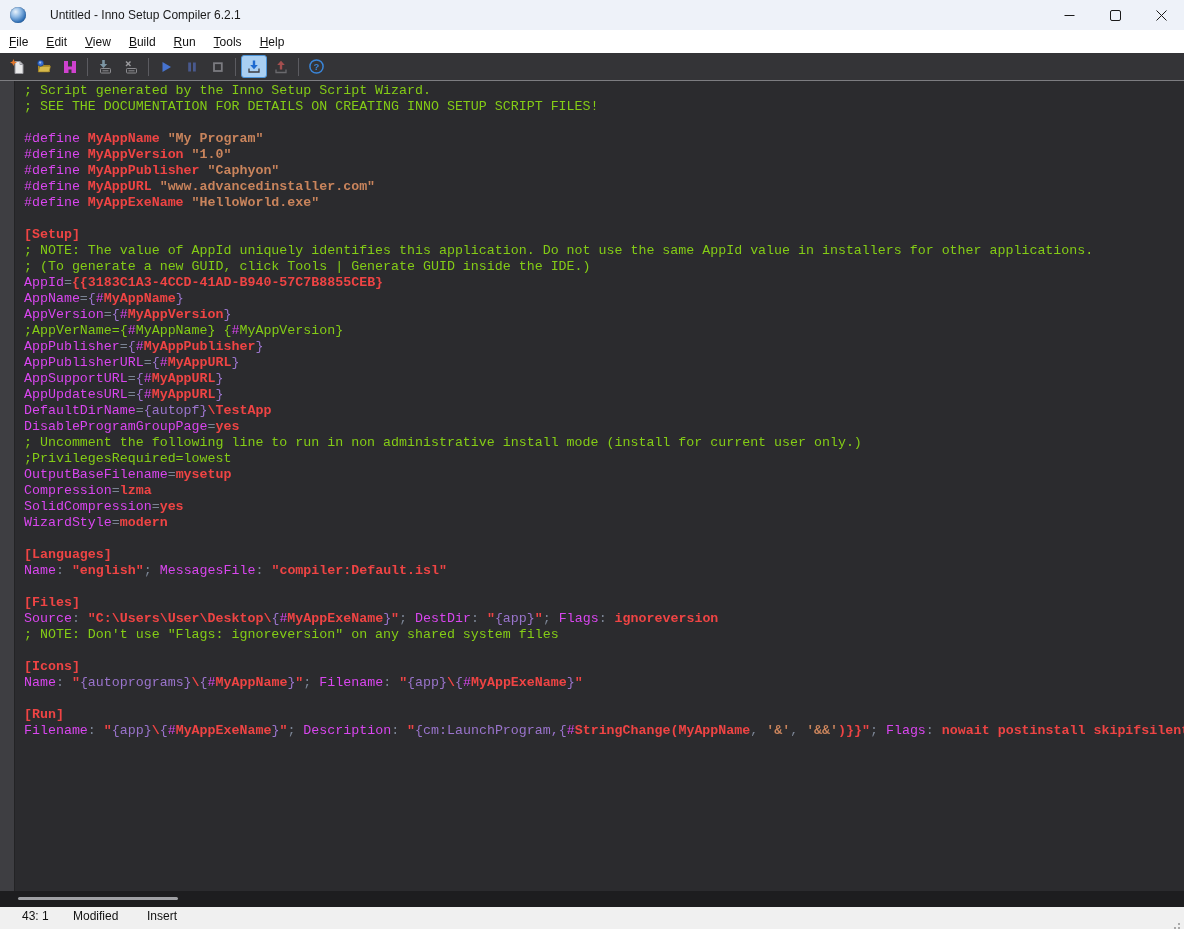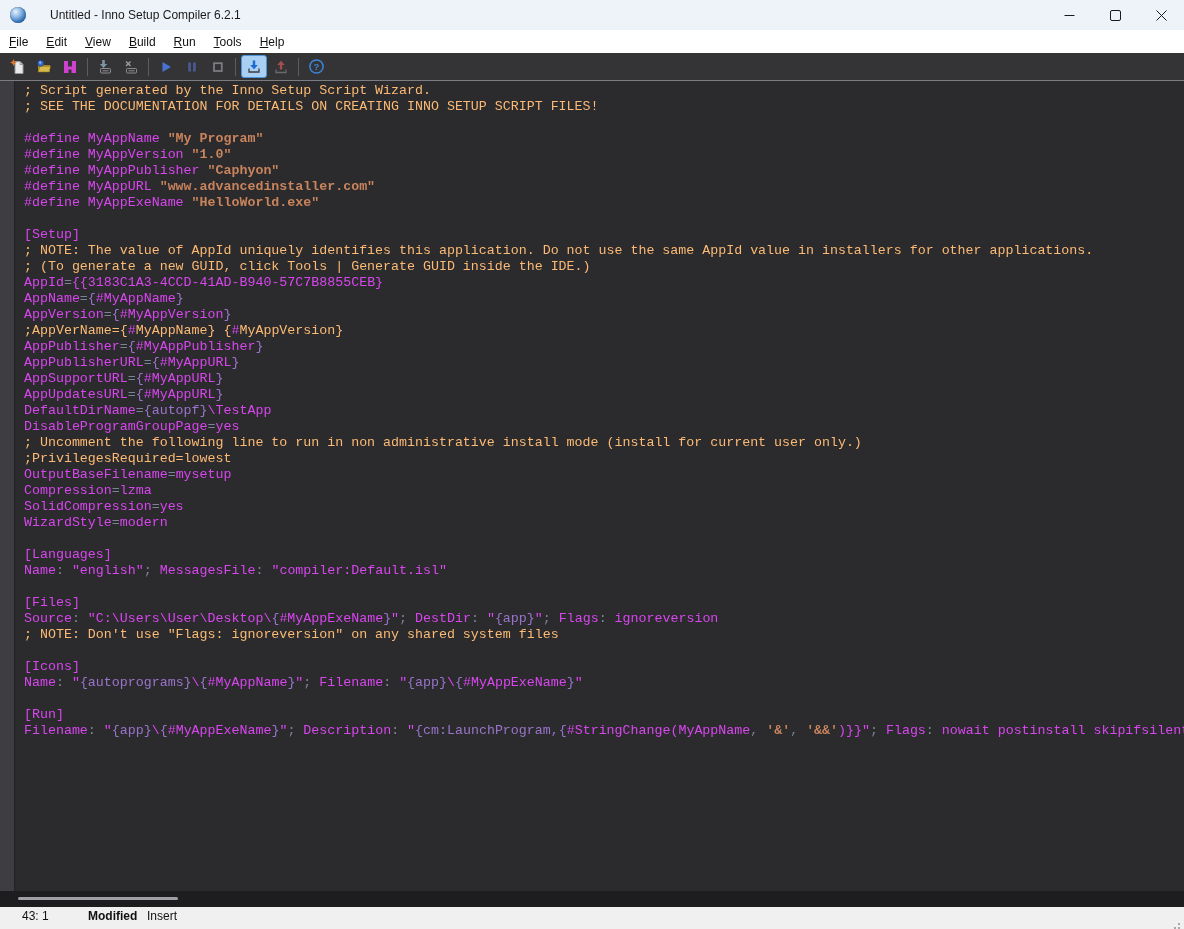--- a/index.html
+++ b/index.html
@@ -26,34 +26,34 @@
   .tb-btn{width:26px;height:24px;display:flex;align-items:center;justify-content:center;}
   .tb-btn.active{width:24px;height:21px;background:#a9cff2;border:1px solid #4c94d8;border-radius:3px;margin:0 1px;}
   .tb-sep{width:1px;height:18px;background:#5b5b60;margin:0 4px;}
   
   .editor{position:relative;height:810px;background:#2b2b2e;overflow:hidden;}
   .gutter{position:absolute;left:0;top:0;bottom:0;width:14px;background:#3e3e42;border-right:1px solid #232325;}
   .code{position:absolute;left:0;top:2px;padding-left:24px;
     font-family:"Liberation Mono","DejaVu Sans Mono",monospace;
     font-size:13.3px;line-height:16px;white-space:pre;}
   .code-line{height:16px;}
-  .cm{color:#fdba74;}
+  .cm{color:#84cc16;}
   .kw{color:#d946ef;}
-  .wh{color:#d946ef;font-weight:normal;text-align:center;}
+  .wh{color:#ef4444;font-weight:bold;text-align:center;}
   .pu{color:#7b8494;}
   .rd{color:#d946ef;text-align:center;}
   .st{color:#c9845c;font-weight:bold;}
   .ct{color:#9a74cc;}
   
   .hscroll{height:16px;background:#1d1d1f;position:relative;}
   .hscroll-thumb{position:absolute;left:18px;top:6px;width:160px;height:3px;background:#9fa0a4;border-radius:2px;}
   
   .statusbar{height:30px;background:#f0f0f0;position:relative;font-size:12px;color:#111;line-height:18px;}
   .sb-pos{position:absolute;left:22px;}
-  .sb-mod{position:absolute;left:88px;font-weight:bold;}
+  .sb-mod{position:absolute;left:73px;}
   .sb-ins{position:absolute;left:147px;}
   .grip{position:absolute;right:4px;bottom:4px;width:2px;height:2px;background:#a9a9a9;
     box-shadow:0 0 #a9a9a9,0 -4px #a9a9a9,0 -8px #a9a9a9,-4px 0 #a9a9a9,-4px -4px #a9a9a9,-8px 0 #a9a9a9;}
   .bottom-strip{height:4px;background:#16161a;}
 </style>
 </head>
 <body>
 
 <div class="titlebar">
   <div class="app-icon"></div>

